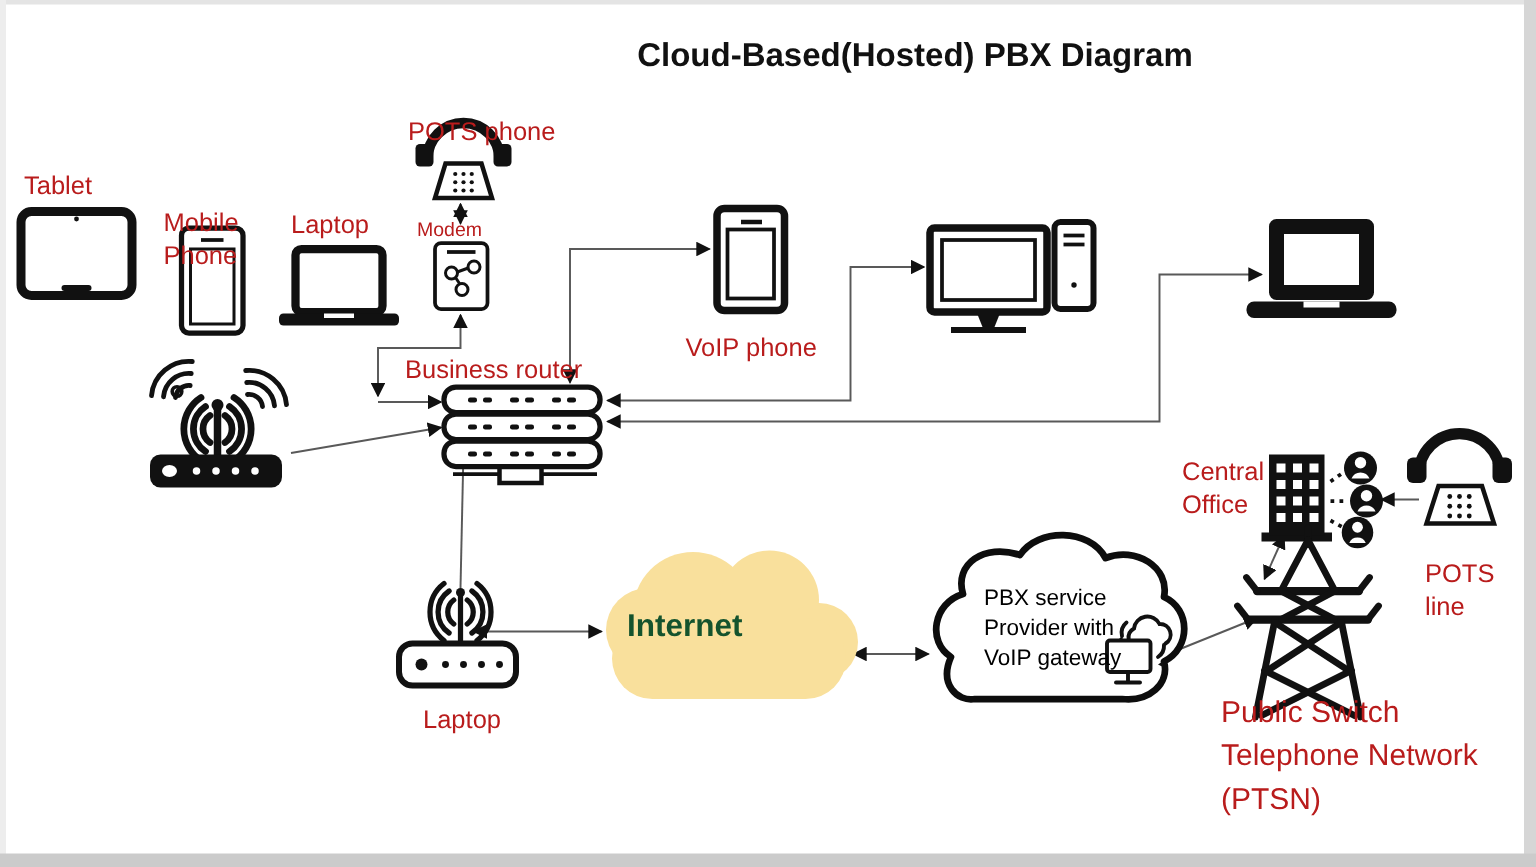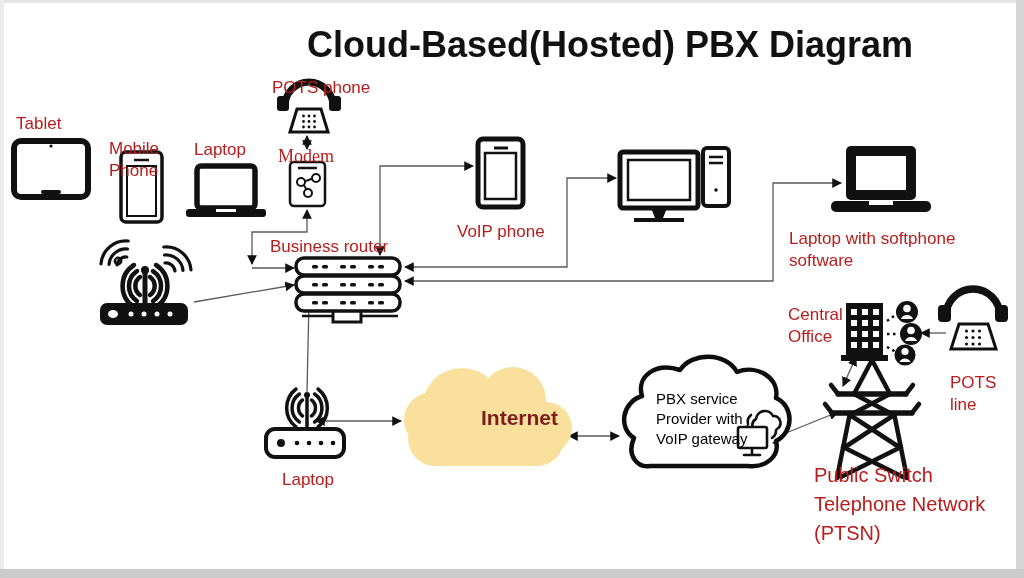--- a/index.html
+++ b/index.html
@@ -5,29 +5,29 @@
   html,body{margin:0;padding:0;background:#fff;}
   #stage{
     position:relative;width:1024px;height:578px;background:#fff;overflow:hidden;
     font-family:"Liberation Sans",sans-serif;
   }
   svg{position:absolute;left:0;top:0;}
   .lbl{
     position:absolute;font-size:17px;line-height:1.28;color:#b91c1c;
     white-space:pre-line;z-index:3;
   }
-  .lbl.small{font-size:18px;font-family:Liberation Serif, serif;}
+  .lbl.small{font-size:13px;}
   .lbl.big{font-size:20px;line-height:1.45;}
   .title{
     position:absolute;left:250px;top:24px;width:720px;text-align:center;
-    font-size:36px;font-weight:700;color:#111;z-index:3;
+    font-size:22px;font-weight:700;color:#111;z-index:3;
   }
   .internet-lbl{
-    position:absolute;left:418px;top:406px;width:140px;text-align:right;
-    font-size:21px;font-weight:700;color:#7f1d1d;z-index:3;
+    position:absolute;left:418px;top:406px;width:140px;text-align:left;
+    font-size:21px;font-weight:700;color:#14532d;z-index:3;
   }
   .pbx-lbl{
     position:absolute;left:656px;top:389px;font-size:15px;line-height:1.33;
     color:#000000;white-space:pre-line;z-index:3;
   }
   .frame{position:absolute;z-index:5;}
   #f-top{left:0;top:0;width:1024px;height:3px;background:#e4e4e4;}
   #f-left{left:0;top:0;width:4px;height:578px;background:#ededed;}
   #f-right{left:1016px;top:0;width:8px;height:578px;background:#d6d6d6;}
   #f-bottom{left:0;top:569px;width:1024px;height:9px;background:#cbcbcb;}
@@ -39,22 +39,20 @@
 
   <div class="title">Cloud-Based(Hosted) PBX Diagram</div>
   <div class="lbl" style="left:16px;top:113px;">Tablet</div>
   <div class="lbl" style="left:109px;top:102px;margin-top:36px;">Mobile
 Phone</div>
   <div class="lbl" style="left:194px;top:139px;">Laptop</div>
   <div class="lbl" style="left:272px;top:77px;">POTS phone</div>
   <div class="lbl small" style="left:278px;top:145px;">Modem</div>
   <div class="lbl" style="left:270px;top:236px;">Business router</div>
   <div class="lbl" style="left:457px;top:221px;">VoIP phone</div>
-  <div class="lbl" style="left:789px;top:228px;">Laptop with softphone
-software</div>
   <div class="lbl" style="left:282px;top:469px;">Laptop</div>
   <div class="internet-lbl">Internet</div>
   <div class="pbx-lbl">PBX service
 Provider with
 VoIP gateway</div>
   <div class="lbl" style="left:788px;top:304px;">Central
 Office</div>
   <div class="lbl" style="left:950px;top:372px;">POTS
 line</div>
   <div class="lbl big" style="left:814px;top:461px;">Public Switch

